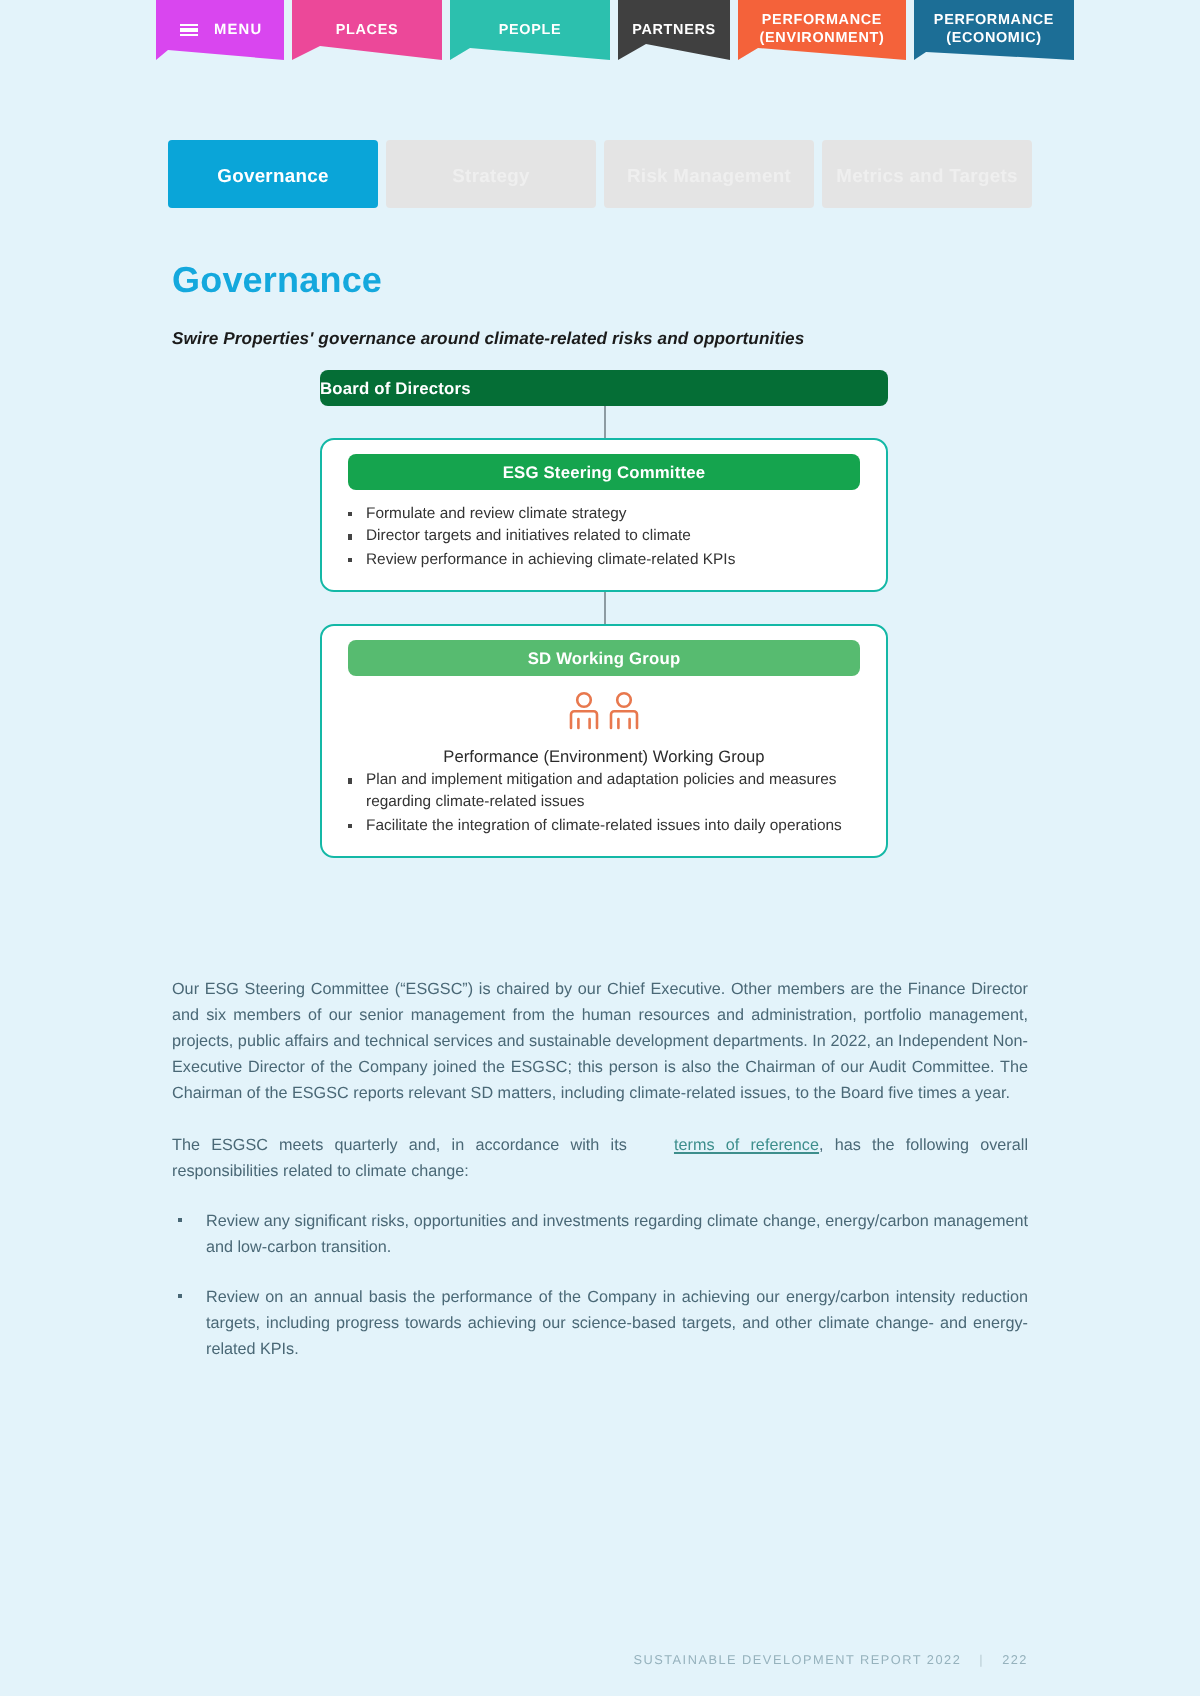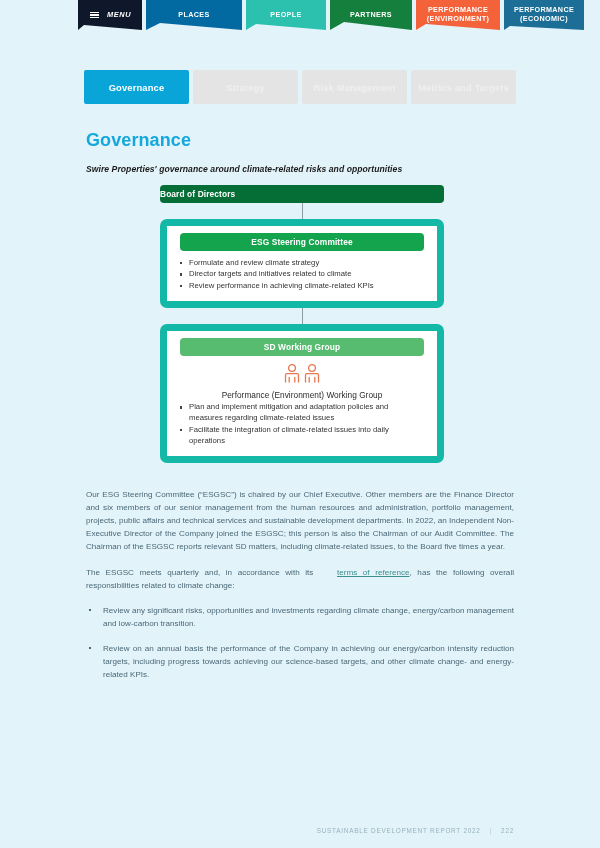--- a/index.html
+++ b/index.html
@@ -42,26 +42,26 @@
     display: inline-block; position: relative;
   }
   .navtab .burger i {
     position: absolute; left: 0; width: 9px; height: 1.2px; background: #fff;
   }
   .navtab .burger i:nth-child(1) { top: 0; }
   .navtab .burger i:nth-child(2) { top: 2.9px; }
   .navtab .burger i:nth-child(3) { top: 5.8px; }
   .navtab.menu .lbl { font-size: 7.4px; letter-spacing: 0.6px; }
 
-  .tab-menu        { width: 64px;  background: #0f172a; font-style: italic; }
-  .tab-places      { width: 96px;  background: #0369a1;
+  .tab-menu        { width: 64px;  background: #d946ef; }
+  .tab-places      { width: 75px;  background: #ec4899;
                      clip-path: polygon(0 0, 100% 0, 100% 100%, 14px calc(100% - 7px), 0 100%); }
   .tab-people      { width: 80px;  background: #2cc0ae;
                      clip-path: polygon(0 0, 100% 0, 100% 100%, 10px calc(100% - 6px), 0 100%); }
-  .tab-partners    { width: 82px;  background: #15803d;
+  .tab-partners    { width: 56px;  background: #404040;
                      clip-path: polygon(0 0, 100% 0, 100% 100%, 14px calc(100% - 8px), 0 100%); }
   .tab-perf-env    { width: 84px;  background: #f4623a;
                      clip-path: polygon(0 0, 100% 0, 100% 100%, 10px calc(100% - 6px), 0 100%); }
   .tab-perf-eco    { width: 80px;  background: #1c6e96; margin-right: 0;
                      clip-path: polygon(0 0, 100% 0, 100% 100%, 6px calc(100% - 4px), 0 100%); }
 
   
   .subtabs {
     position: absolute; top: 70px; left: 84px;
     display: flex; gap: 4px;
@@ -96,21 +96,21 @@
     display: flex; align-items: center; justify-content: flex-start;
     color: #ffffff; font-size: 8.4px; font-weight: bold;
     letter-spacing: 0.1px;
   }
   .connector {
     width: 1px; height: 16px; background: #8d9ba2;
     margin: 0 auto;
   }
   .outerbox {
     position: relative;
-    border: 7px solid #14b8a6;
+    border: 1px solid #14b8a6;
     border-radius: 7px;
     background: #ffffff;
     padding: 0 0 9px 0;
   }
   .boxheader {
     height: 18px; border-radius: 4px;
     display: flex; align-items: center; justify-content: center;
     color: #ffffff; font-size: 8.4px; font-weight: bold;
     letter-spacing: 0.1px;
     margin: 7px 13px 7px 13px;

